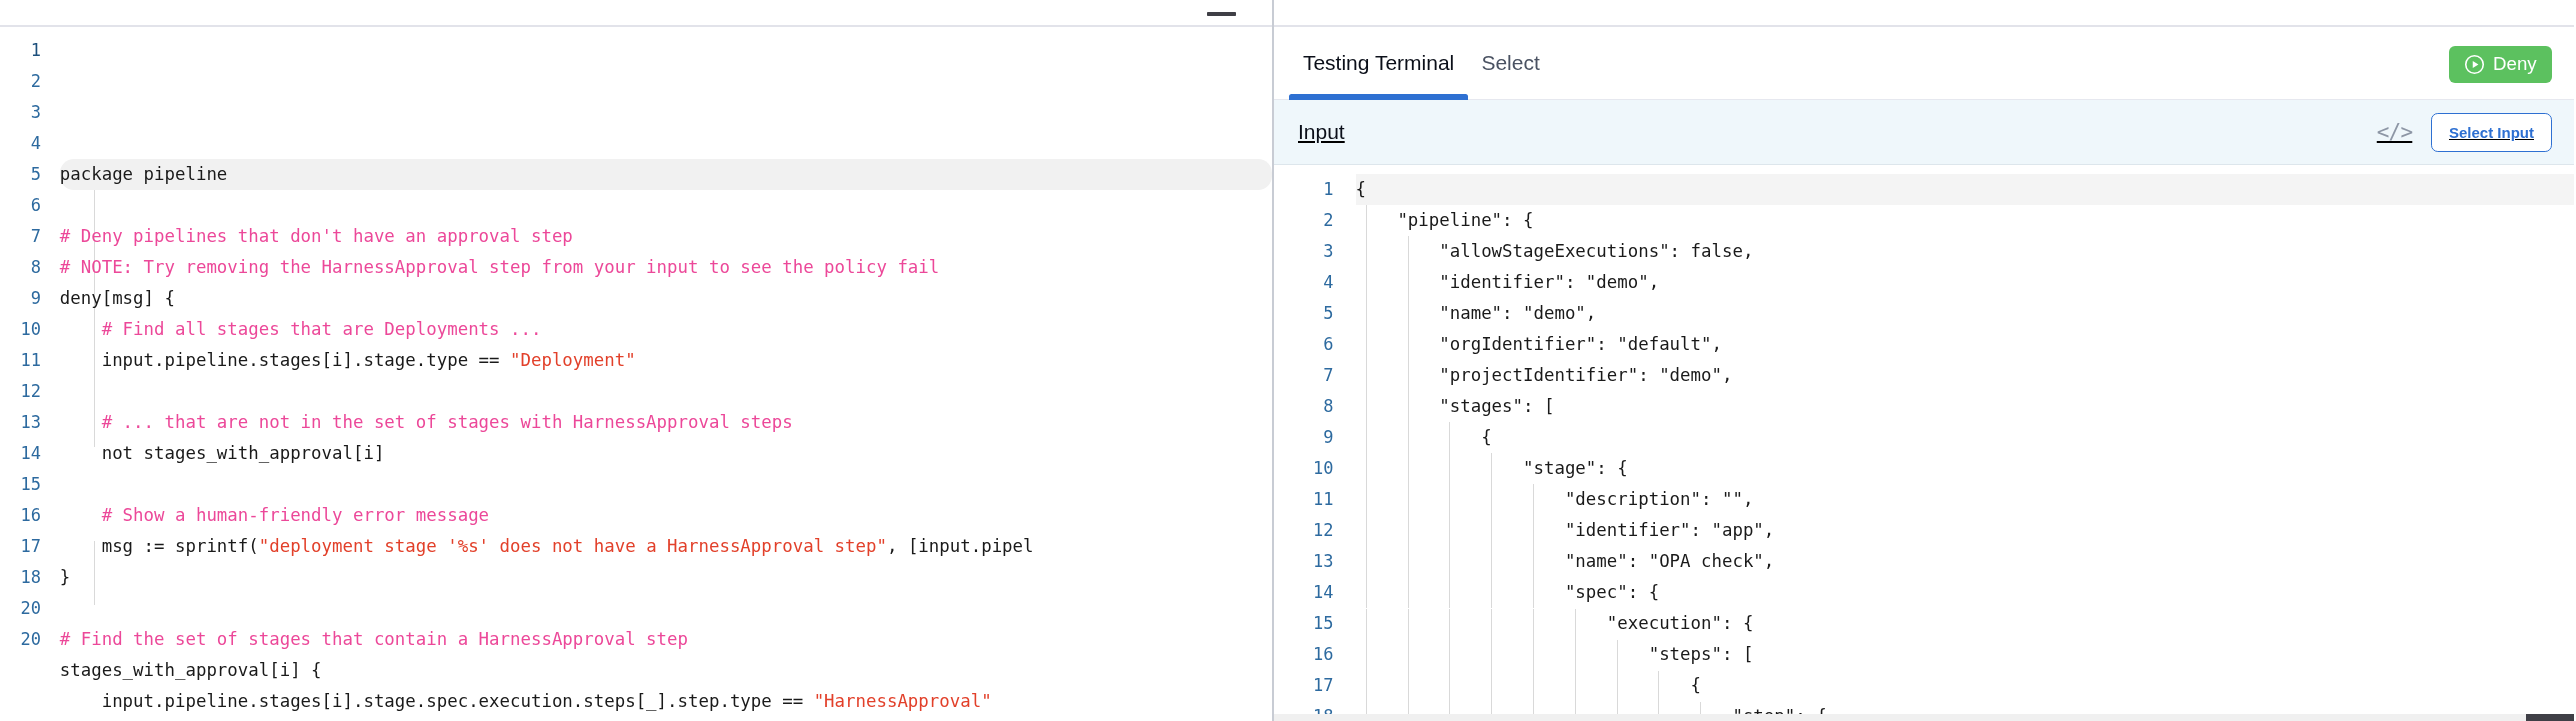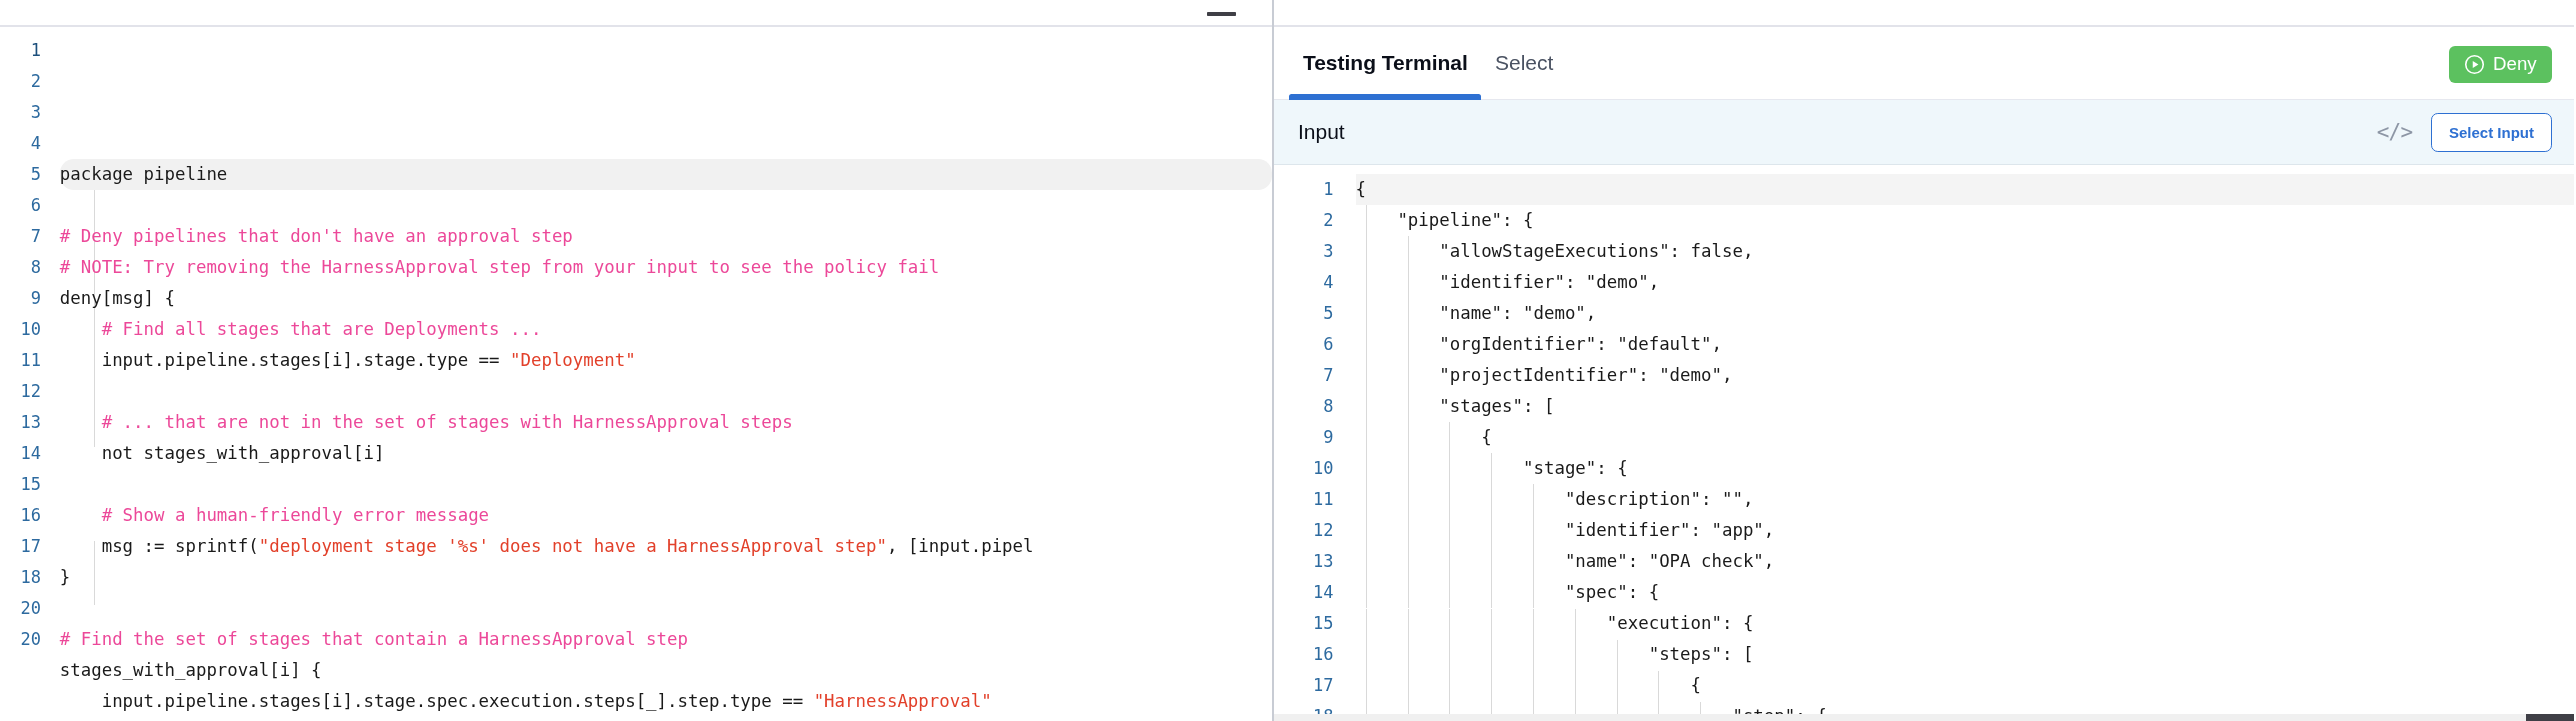--- a/index.html
+++ b/index.html
@@ -122,21 +122,21 @@
     height: 73px;
     display: flex;
     align-items: center;
     padding: 0 13.6px;
     font-size: 21px;
     color: #4a5262;
     cursor: pointer;
   }
   .tab.active {
     color: #0b0f19;
-    font-weight: bold;
+    font-weight: normal;
   }
   .tab.active::after {
     content: "";
     position: absolute;
     left: 0; right: 0; bottom: 0;
     height: 5.1px;
     background: #2e70d2;
     border-radius: 2.5px 2.5px 0 0;
   }
   .test-btn {
@@ -163,20 +163,21 @@
   }
 
   .input-bar {
     position: relative;
     height: 65px;
     background: #eff7fb;
     display: flex;
     align-items: center;
     padding: 0 22px 0 24px;
     border-bottom: 0.8px solid #dde6ec;
+    text-decoration: underline;
   }
   .input-bar .label {
     font-size: 21px;
     color: #0b0f19;
   }
   .input-bar .spacer { flex: 1 1 auto; }
   .code-tag-icon {
     font-size: 21px;
     color: #8d96a5;
     font-family: "DejaVu Sans Mono", monospace;

